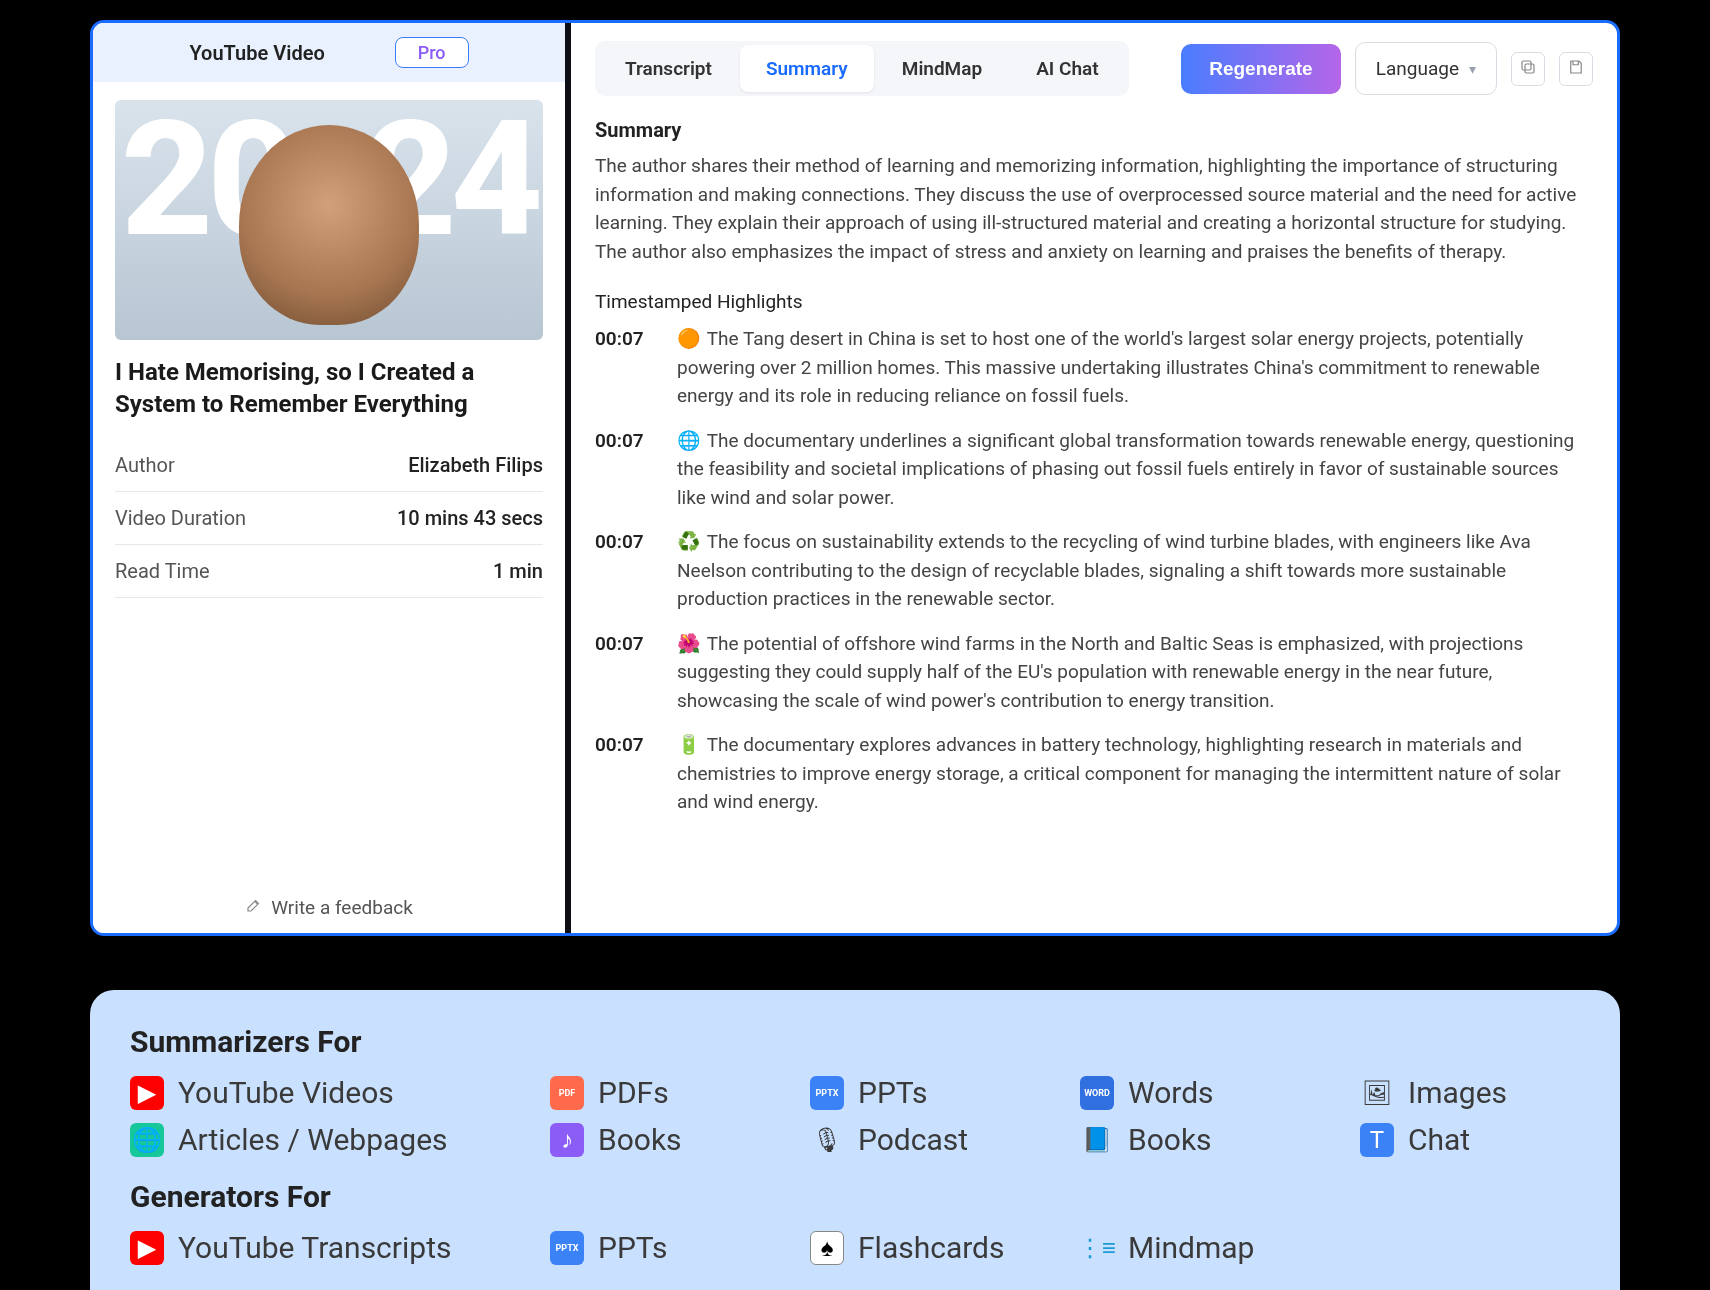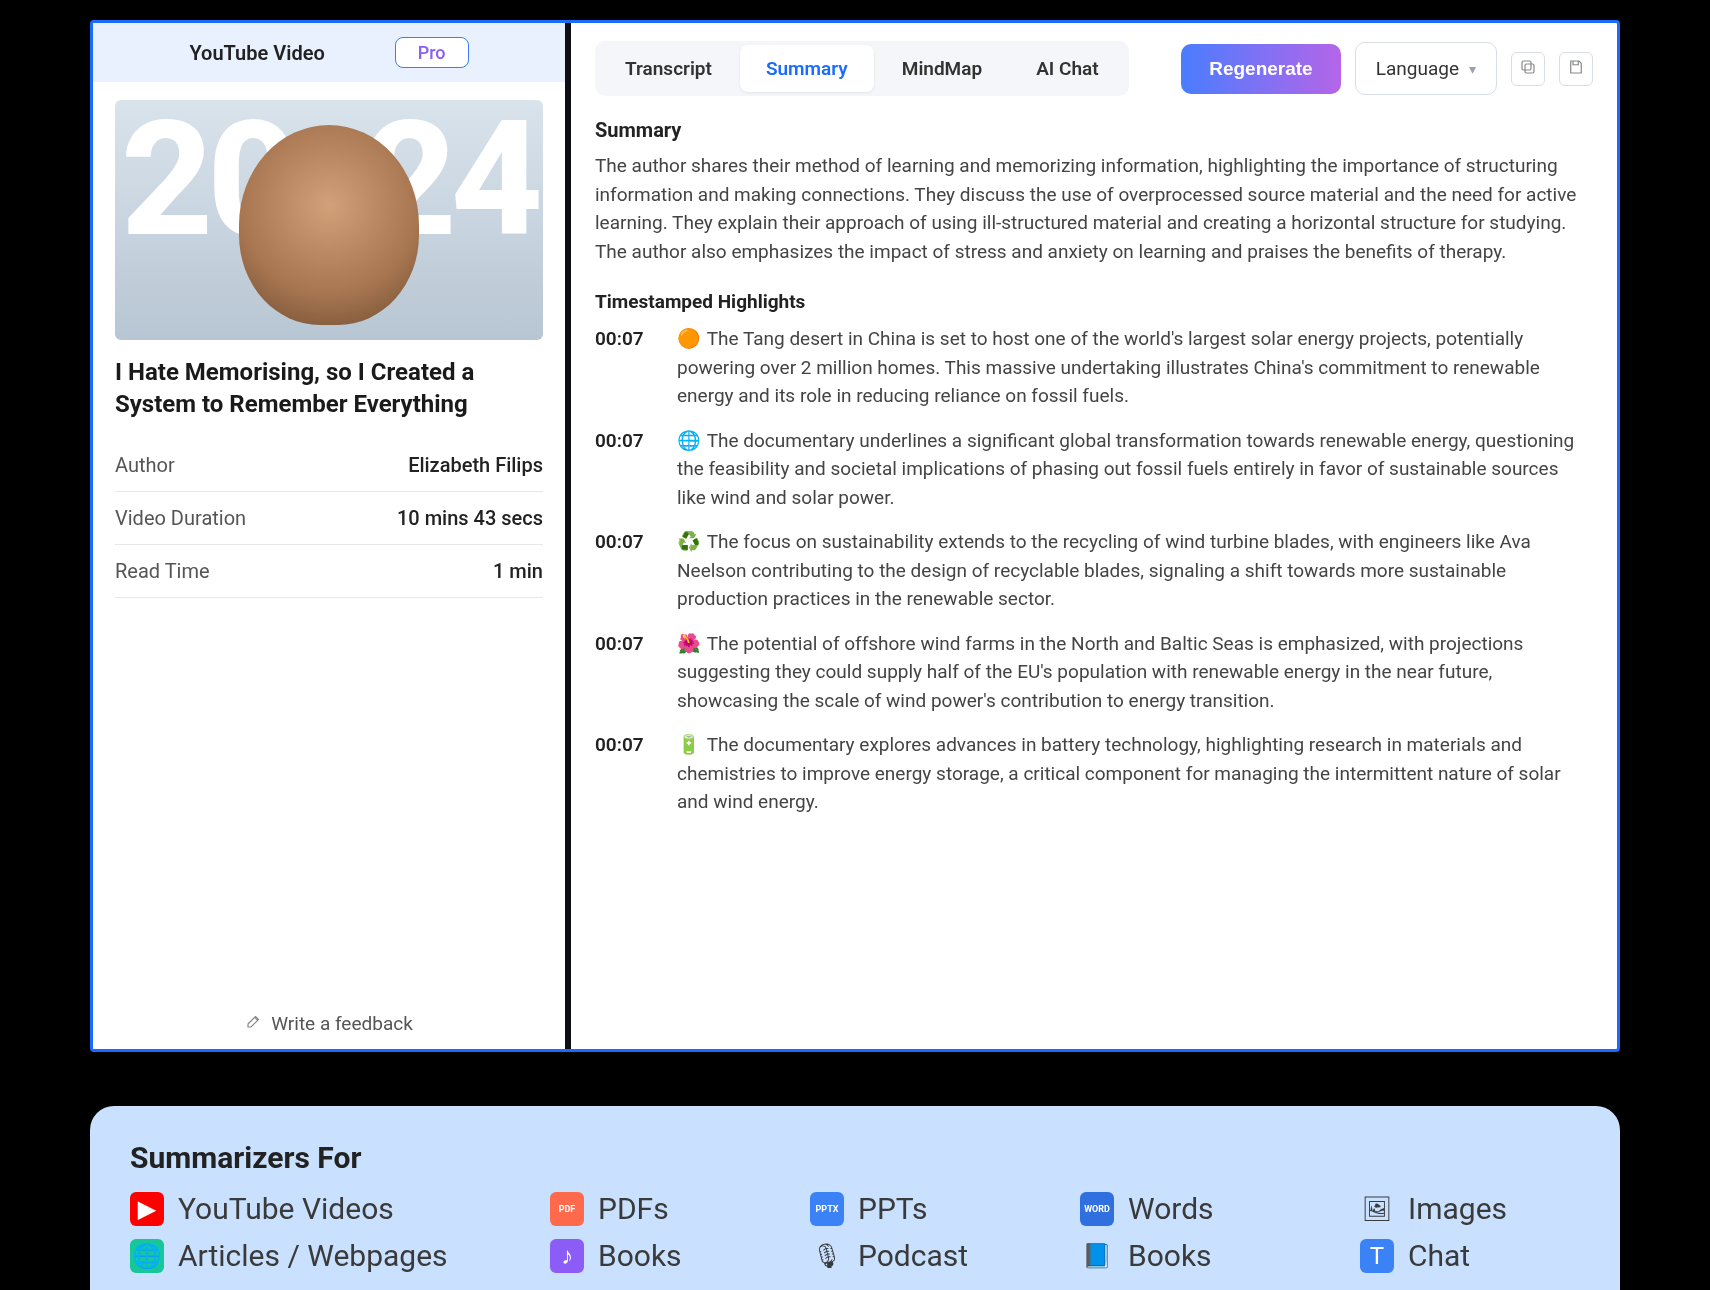--- a/index.html
+++ b/index.html
@@ -6,24 +6,24 @@
   body {
     width: 1710px;
     height: 1290px;
     background: #000;
     font-family: -apple-system, BlinkMacSystemFont, "Segoe UI", Roboto, Arial, sans-serif;
     padding: 20px 90px;
     color: #222;
   }
   .app-window {
     border: 3px solid #1a6cff;
-    border-radius: 4px;
+    border-radius: 14px;
     background: #fff;
     display: flex;
-    height: 1032px;
+    height: 916px;
     overflow: hidden;
   }
   .sidebar {
     width: 478px;
     background: #fff;
     display: flex;
     flex-direction: column;
     border-right: 6px solid #0d0d16;
   }
   .sidebar-head {
@@ -146,21 +146,21 @@
     width: 34px; height: 34px;
     border: 1px solid #d8dce3;
     border-radius: 6px;
     display:flex;align-items:center;justify-content:center;
     color:#9aa2af;
     cursor:pointer;
   }
   .content { overflow-y: auto; flex:1; padding-right:8px;}
   .sec-title { font-size: 20px; font-weight: 700; margin: 4px 0 10px; color:#222;}
   .summary-text { font-size: 19px; line-height: 1.5; color: #444; margin-bottom: 24px;}
-  .hl-title { font-size: 19px; font-weight: 700; margin-bottom: 12px; color:#222;}
+  .hl-title { font-size: 19px; font-weight: 400; margin-bottom: 12px; color:#222;}
   .hl-row { display:flex; gap: 20px; margin-bottom: 16px; font-size: 19px; line-height:1.5; color:#444;}
   .hl-ts { min-width: 62px; font-weight:600; color:#222;}
   .hl-emoji { margin-right: 6px; }
 
   .bottom-card {
     margin-top: 54px;
     background: #c9e0ff;
     border-radius: 24px;
     padding: 34px 40px 44px;
   }

